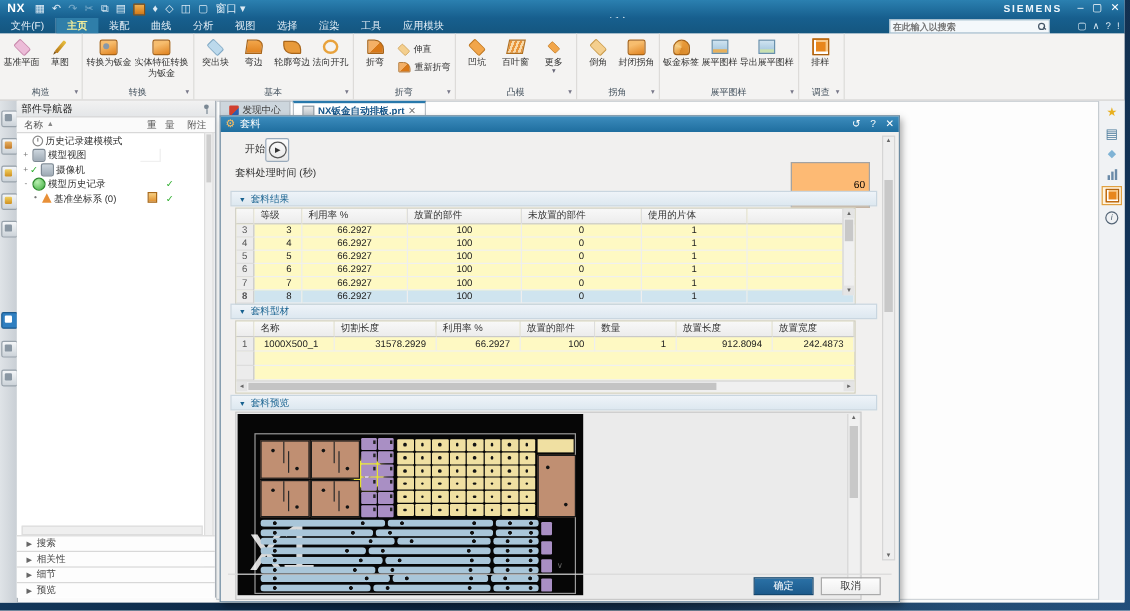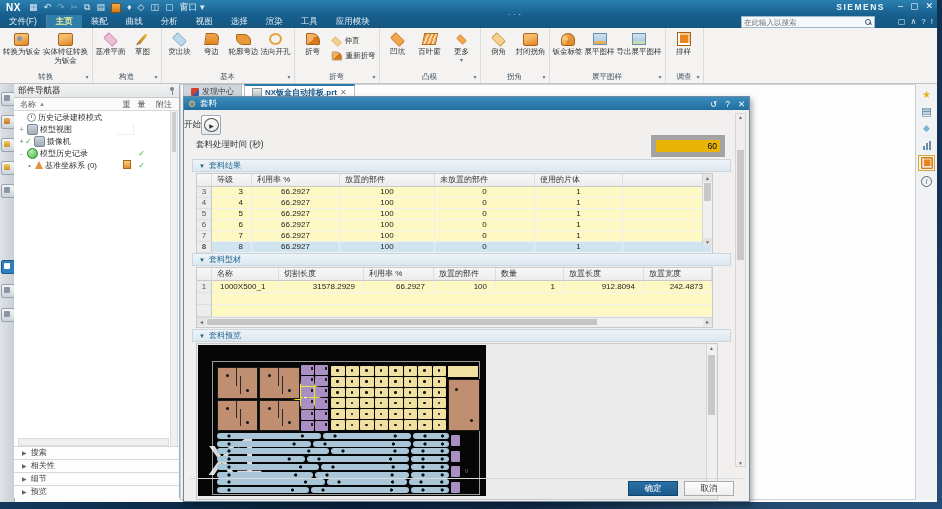--- a/index.html
+++ b/index.html
@@ -24,21 +24,21 @@
   .winctl{position:absolute;right:4px;top:1px;display:flex;gap:7px;font-size:9px;color:#fff;}
 
   
   .menubar{position:absolute;left:0;top:15px;width:100%;height:13px;
     background:linear-gradient(#175f8e,#14567f);display:flex;align-items:center;font-size:8.5px;color:#e4eef6;}
   .mtab{padding:0 9px;line-height:13px;height:13px;}
   .mtab.file{border-right:1px solid rgba(255,255,255,.25);}
   .mtab.active{background:#2f7ea9;color:#f2ee9a;font-weight:bold;}
   .msearch{position:absolute;right:62px;top:1px;width:132px;height:10px;background:#f4f8fb;
     border:1px solid #9db8ca;display:flex;align-items:center;}
-  .msearch input{flex:1;border:0;background:transparent;font-size:7.5px;color:#666;padding:0 2px;outline:none;width:110px;}
+  .msearch input{flex:1;border:0;background:transparent;font-size:7.5px;color:#666;padding:0 2px;outline:none;width:110px;font-weight:bold;}
   .mag{position:relative;width:7px;height:7px;margin-right:2px;}
   .mag::before{content:"";position:absolute;left:0;top:0;width:4px;height:4px;border:1px solid #456;border-radius:50%;}
   .mag::after{content:"";position:absolute;left:4px;top:4px;width:3px;height:1px;background:#456;transform:rotate(45deg);}
   .micons{position:absolute;right:4px;top:0;display:flex;gap:5px;font-size:8px;color:#dceaf4;line-height:13px;}
 
   
   .ribbon{position:absolute;left:0;top:28px;width:100%;height:55px;background:#f4f3f2;
     border-bottom:1px solid #c6c4c2;display:flex;align-items:stretch;}
   .rgroup{display:flex;flex-direction:column;border-right:1px solid #dddbd9;padding:0 3px;}
   .gb{flex:1;display:flex;align-items:flex-start;gap:2px;padding-top:3px;}
@@ -131,25 +131,25 @@
   .rtico.nestact{border:1px solid #e0a040;background:#fff4e0;}
   .rtico.nestact .nst{transform:scale(.8);}
   .rtinfo{width:9px;height:9px;border:1px solid #567;border-radius:50%;font-size:7px;line-height:9px;text-align:center;color:#567;font-style:italic;}
 
   
   .dlg{position:absolute;left:183px;top:12px;width:565px;height:404px;background:#f1f0ef;
     border:1px solid #6d8aa0;box-shadow:2px 3px 6px rgba(0,0,0,.35);z-index:4;}
   .dlgtitle{height:13px;background:linear-gradient(#3c8cbd,#1f6e9f);color:#fff;display:flex;align-items:center;padding:0 4px;font-size:8.5px;}
   .dlggear{color:#ffc060;margin-right:4px;font-size:9px;}
   .dlgctl{margin-left:auto;display:flex;gap:8px;font-size:8.5px;}
-  .startrow{position:absolute;left:0;top:18px;display:flex;align-items:center;gap:0;font-size:8.5px;color:#333;}
+  .startrow{position:absolute;left:20px;top:18px;display:flex;align-items:center;gap:0;font-size:8.5px;color:#333;}
   .playbtn{width:18px;height:18px;background:linear-gradient(#fcfcfc,#e8e8e8);border:1px solid #9ab;border-radius:2px;display:flex;align-items:center;justify-content:center;}
   .playbtn i{width:12px;height:12px;border:1px solid #555;border-radius:50%;display:flex;align-items:center;justify-content:center;font-size:6px;color:#333;font-style:normal;padding-left:1px;}
   .timerow{position:absolute;left:12px;top:42px;font-size:8.5px;color:#333;}
-  .timeinput{position:absolute;right:24px;top:38px;width:58px;height:12px;border:5px solid #a3a3a3;background:#eab308;font-size:8.5px;text-align:right;padding:0 3px;outline:none;}
+  .timeinput{position:absolute;right:24px;top:38px;width:58px;height:12px;border:1px solid #a3a3a3;background:#fdba74;font-size:8.5px;text-align:right;padding:12px 3px;outline:none;}
   .sechdr{position:absolute;left:8px;right:18px;height:11px;background:linear-gradient(#eef3f8,#dde8f0);
     border:1px solid #c9d6e0;color:#17618f;font-size:8px;line-height:11px;padding-left:6px;}
   .sechdr .tri{font-size:6px;margin-right:4px;color:#17618f;}
   .twrap{position:absolute;left:12px;width:515px;background:#fef9c3;border:1px solid #c9c9c9;}
   .grid{display:grid;font-size:8px;color:#222;}
   .t1 .grid{grid-template-columns:15px 40px 88px 95px 100px 88px 1fr;}
   .t2 .grid{grid-template-columns:15px 67px 85px 70px 62px 68px 80px 1fr;}
   .th{height:12px;line-height:12px;background:linear-gradient(#f8f8f8,#ececec);border-bottom:1px solid #c9c9c9;border-right:1px solid #ddd;padding-left:5px;color:#333;white-space:nowrap;overflow:hidden;}
   .tn{height:10px;line-height:10px;background:#ececec;border-right:1px solid #c9c9c9;border-bottom:1px solid #ddd;text-align:center;color:#555;}
   .tc{height:10px;line-height:10px;border-right:1px solid #eee;border-bottom:1px solid #f0f0f0;padding:0 8px;white-space:nowrap;overflow:hidden;}
@@ -261,49 +261,49 @@
       <span>?</span>
       <span>!</span>
     </div>
   </div>
 
   <div class="ribbon">
     <div class="rgroup">
       <div class="gb">
         <div class="rbtn">
           <span class="ico">
-                <span class="cub gear"></span>
-              </span>
-          <span class="rlbl">转换为钣金</span>
-        </div>
-        <div class="rbtn">
-          <span class="ico">
-                <span class="cub"></span>
-              </span>
-          <span class="rlbl">实体特征转换为钣金</span>
-        </div>
-      </div>
-      <div class="gl"><span>转换</span></div>
+                <span class="dia pink"></span>
+              </span>
+          <span class="rlbl">基准平面</span>
+        </div>
+        <div class="rbtn">
+          <span class="ico">
+                <span class="pen"></span>
+              </span>
+          <span class="rlbl">草图</span>
+        </div>
+      </div>
+      <div class="gl"><span>构造</span></div>
     </div>
     <div class="rgroup">
       <div class="gb">
         <div class="rbtn">
           <span class="ico">
-                <span class="dia pink"></span>
-              </span>
-          <span class="rlbl">基准平面</span>
-        </div>
-        <div class="rbtn">
-          <span class="ico">
-                <span class="pen"></span>
-              </span>
-          <span class="rlbl">草图</span>
-        </div>
-      </div>
-      <div class="gl"><span>构造</span></div>
+                <span class="cub gear"></span>
+              </span>
+          <span class="rlbl">转换为钣金</span>
+        </div>
+        <div class="rbtn">
+          <span class="ico">
+                <span class="cub"></span>
+              </span>
+          <span class="rlbl">实体特征转换为钣金</span>
+        </div>
+      </div>
+      <div class="gl"><span>转换</span></div>
     </div>
     <div class="rgroup">
       <div class="gb">
         <div class="rbtn">
           <span class="ico">
                 <span class="dia blue"></span>
               </span>
           <span class="rlbl">突出块</span>
         </div>
         <div class="rbtn">

